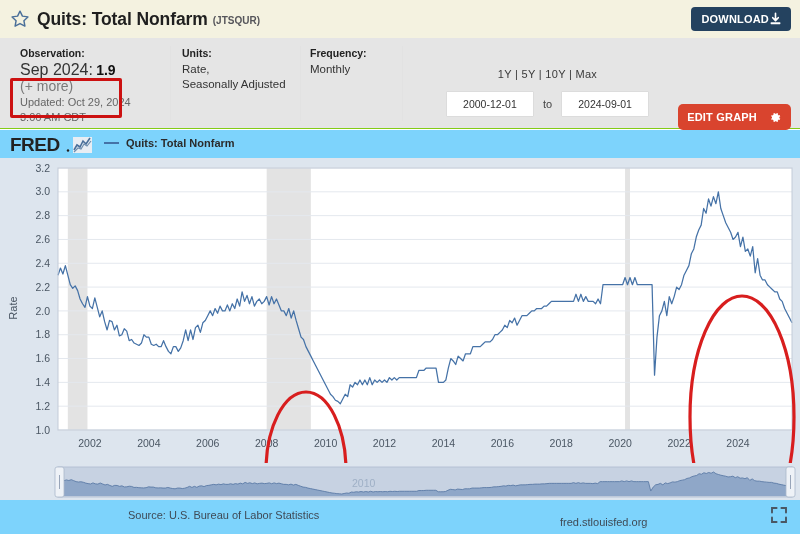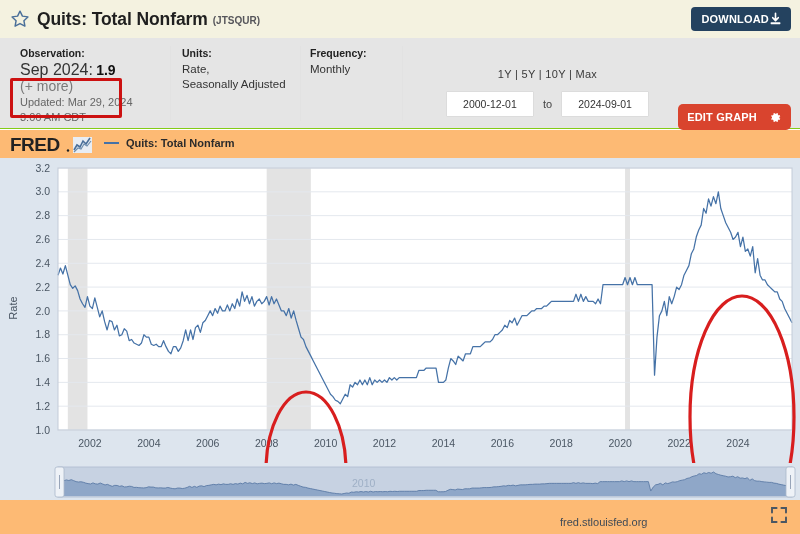--- a/index.html
+++ b/index.html
@@ -73,21 +73,21 @@
     background: #d9442e; color: #fff; border: none; border-radius: 5px;
     height: 26px; padding: 0 9px;
     display: flex; align-items: center; gap: 12px;
     font-size: 11px; font-weight: bold; letter-spacing: 0.2px; cursor: pointer;
   }
   .gear-icon { width: 13px; height: 13px; }
 
   
   .graph-panel {
     position: absolute; left: 0; top: 130px; width: 800px; height: 404px;
-    background: #fdba74;
+    background: #7dd3fc;
   }
   .fred-bar { position: absolute; left: 0; top: 0; width: 800px; height: 28px; }
   .fred-logo { position: absolute; left: 10px; top: 4px; }
   .legend { position: absolute; left: 104px; top: 7px; display: flex; align-items: center; gap: 7px; }
   .legend-swatch { width: 15px; height: 2.5px; background: #4572a7; display: block; }
   .legend-label { font-size: 11px; font-weight: bold; color: #2b2b2b; }
 
   .plot-svg { position: absolute; left: 0; top: 28px; }
 
   .nav-strip {
@@ -123,21 +123,21 @@
   </div>
 
   <div class="metabar">
     <div class="meta-col col-obs">
       <div class="meta-label">Observation:</div>
       <div>
         <span class="obs-date">Sep 2024:</span>
         <span class="obs-val">1.9</span>
       </div>
       <div class="more-link">(+ more)</div>
-      <div class="upd">Updated: Mar 29, 2024</div>
+      <div class="upd">Updated: Oct 29, 2024</div>
       <div class="upd">3:06 AM CDT</div>
     </div>
     <div class="obs-box"></div>
 
     <div class="vdiv" style="left:170px;"></div>
     <div class="meta-col col-units">
       <div class="meta-label">Units:</div>
       <div>Rate,</div>
       <div>Seasonally Adjusted</div>
     </div>
@@ -258,20 +258,21 @@
         <rect x="55" y="4" width="9" height="30" rx="2" fill="#eef2f7" stroke="#a9b7ca" stroke-width="0.8"></rect>
         <line x1="59.5" y1="12" x2="59.5" y2="26" stroke="#8d9cb1" stroke-width="0.9"></line>
       </g>
       <g>
         <rect x="786" y="4" width="9" height="30" rx="2" fill="#eef2f7" stroke="#a9b7ca" stroke-width="0.8"></rect>
         <line x1="790.5" y1="12" x2="790.5" y2="26" stroke="#8d9cb1" stroke-width="0.9"></line>
       </g>
     </svg>
 
     <div class="footer-bar">
+      <span class="src-text">Source: U.S. Bureau of Labor Statistics</span>
       <span class="url-text">fred.stlouisfed.org</span>
       <span class="fs-btn">
         <svg viewBox="0 0 18 18" width="18" height="18">
           <path d="M2 6.6V2h4.6M11.4 2H16v4.6M16 11.4V16h-4.6M6.6 16H2v-4.6" fill="none" stroke="#4a5663" stroke-width="1.9" stroke-linecap="round"></path>
         </svg>
       
       </span>
     </div>
   </div>
 </div>

